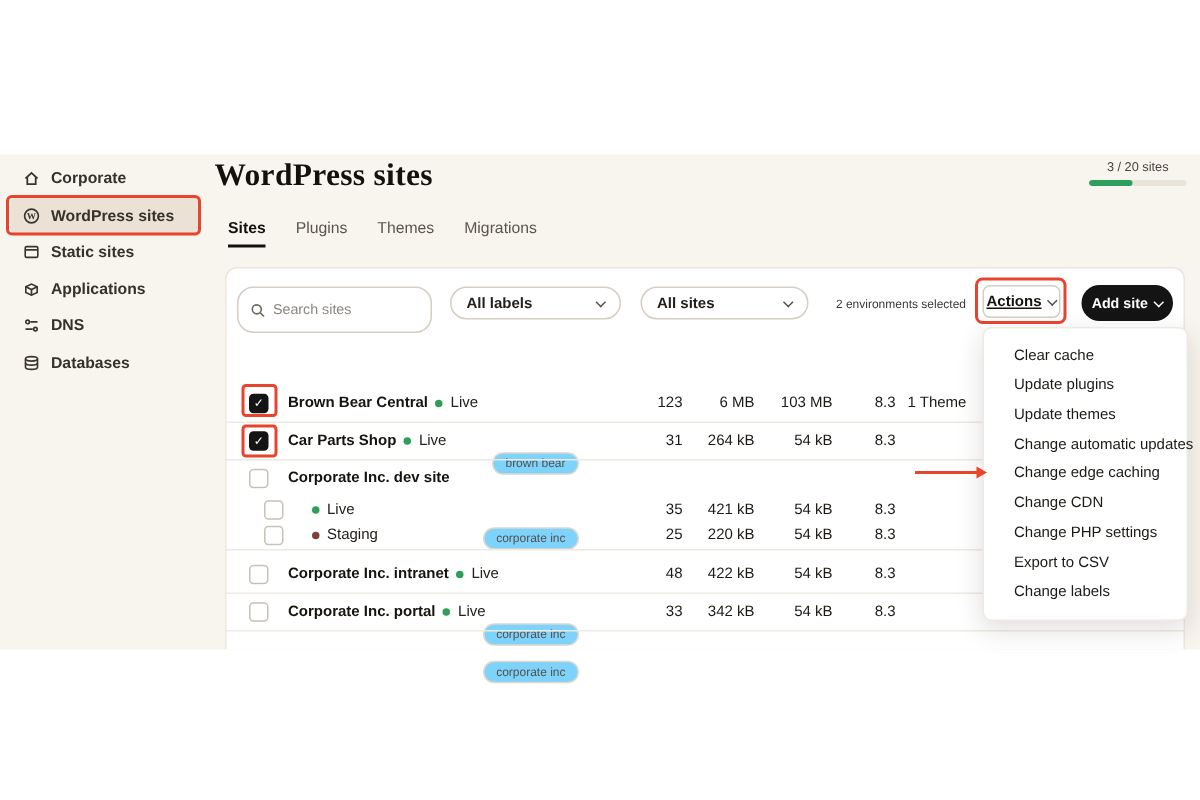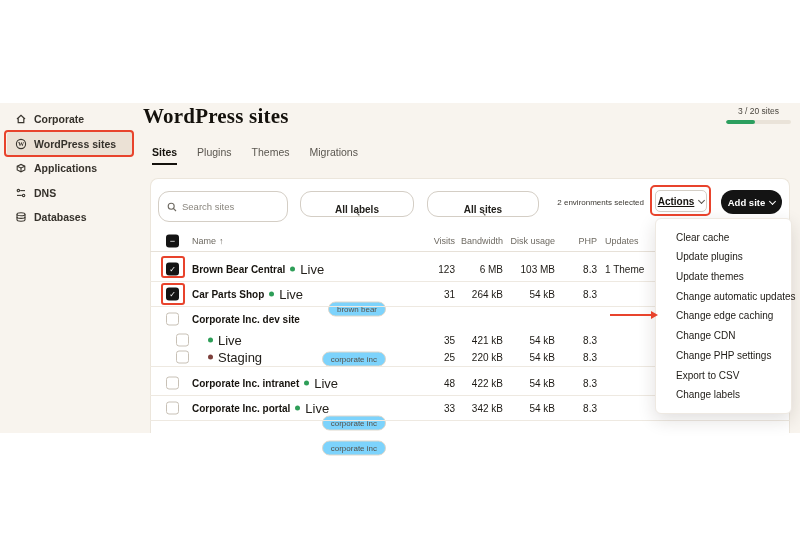--- a/index.html
+++ b/index.html
@@ -24,21 +24,21 @@
   .tab { color:#5a564f; padding-bottom:5px; cursor:pointer; }
   .tab.active { color:#14110c; font-weight:700; border-bottom:2px solid #14110c; }
 
   
   .card { position:absolute; left:150px; top:178px; width:640px; height:255px; background:#fff; border:1px solid #ece6dc; border-bottom:none; border-radius:8px 8px 0 0; }
 
   
   .search-box { position:absolute; left:158px; top:191px; width:130px; height:31px; border:1px solid #d4cec5; border-radius:11px; background:#fff; display:flex; align-items:center; padding:0 8px; gap:5px; }
   .search-box input { border:none; outline:none; background:transparent; font-size:9.5px; color:#3c3933; width:100%; font-family:"Liberation Sans", sans-serif; }
   .search-box input::placeholder { color:#8a867e; }
-  .select { position:absolute; top:191px; height:22px; border:1px solid #d4cec5; border-radius:11px; background:#fff; display:flex; align-items:center; justify-content:space-between; padding:12px 10px; font-size:10px; font-weight:600; color:#22201c; cursor:pointer;flex-direction:column; }
+  .select { position:absolute; top:191px; height:22px; border:1px solid #d4cec5; border-radius:11px; background:#fff; display:flex; align-items:center; justify-content:space-between; padding:0 10px; font-size:10px; font-weight:600; color:#22201c; cursor:pointer; }
   #select-labels { left:300px; width:114px; }
   #select-sites { left:427px; width:112px; }
   .chev { width:5px; height:5px; border-right:1.3px solid #55514a; border-bottom:1.3px solid #55514a; transform:rotate(45deg); margin-top:-2px; }
   .chev.white { border-color:#fff; }
   .selection-status { position:absolute; right:156px; top:198px; font-size:8px; color:#3c3933; white-space:nowrap; }
   .actions-btn { position:absolute; left:655px; top:190px; width:52px; height:22px; background:#fff; border:1px solid #d4cec5; border-radius:5px; display:flex; align-items:center; justify-content:center; gap:5px; font-size:10px; font-weight:700; color:#16130f; cursor:pointer;text-decoration:underline; }
   .add-site-btn { position:absolute; left:721px; top:190px; width:61px; height:24px; background:#141414; border-radius:12px; color:#fff; display:flex; align-items:center; justify-content:center; gap:5px; font-size:9.5px; font-weight:700; cursor:pointer; }
 
   
   .thead, .row { position:absolute; left:150px; width:640px; }
@@ -61,21 +61,21 @@
   .cb.checked::after { content:"\2713"; color:#fff; font-size:8px; display:block; text-align:center; line-height:13px; }
   .cb.indet { background:#141414; }
   .cb.indet::after { content:"\2212"; color:#fff; font-size:9px; display:block; text-align:center; line-height:12px; }
   .cb.unchecked { background:#fff; border:1px solid #c8c1b6; }
   .name-wrap { position:absolute; left:42px; top:50%; transform:translateY(-50%); display:flex; align-items:center; gap:5px; }
   .name-wrap.sub { left:58px; }
   .site-name { font-size:10px; font-weight:700; color:#17140f; }
   .dot { width:5px; height:5px; border-radius:50%; }
   .dot.live { background:#2e9e58; }
   .dot.staging { background:#7d403c; }
-  .env-name { font-size:13px; color:#24211c; }
+  .env-name { font-size:10px; color:#24211c; }
   .pill { position:absolute; right:404px; top:50%; transform:translateY(-50%); border:1px solid #ddd7cc; border-radius:8px; padding:2px 8px; font-size:8px; color:#55514a; background:#7dd3fc; white-space:nowrap;margin-top:40px; }
   .num { font-size:10px; color:#1d1a15; }
 
   
   .menu { position:absolute; left:655px; top:218px; width:137px; height:196px; background:#fff; border:1px solid #eee9e2; border-radius:6px; box-shadow:0 6px 18px rgba(40,30,20,.14); display:flex; flex-direction:column; justify-content:space-evenly; padding:4px 0; z-index:20; }
   .menu-item { padding-left:20px; font-size:10px; color:#1d1a15; cursor:pointer; white-space:nowrap; }
 
   
   .ann-box { position:absolute; border:2px solid #e8432c; border-radius:4px; pointer-events:none; z-index:30; }
   #ann-nav { left:4px; top:130px; width:130px; height:27px; }
@@ -106,20 +106,29 @@
         <svg width="12" height="12" viewBox="0 0 12 12">
             <circle cx="6" cy="6" r="4.6" fill="none" stroke="#3a362f" stroke-width="1.1"></circle>
             <text x="6" y="8.2" font-size="6.2" text-anchor="middle" fill="#3a362f" font-family="Liberation Serif, serif">W</text>
           </svg>
       </span>
       <span>WordPress sites</span>
     </div>
     <div class="nav-item">
       <span class="nav-icon">
         <svg width="12" height="12" viewBox="0 0 12 12" fill="none" stroke="#3a362f" stroke-width="1.1">
+            <rect x="1.8" y="2.4" width="8.4" height="7.2" rx="1"></rect>
+            <line x1="1.8" y1="4.6" x2="10.2" y2="4.6"></line>
+          </svg>
+      </span>
+      <span>Static sites</span>
+    </div>
+    <div class="nav-item">
+      <span class="nav-icon">
+        <svg width="12" height="12" viewBox="0 0 12 12" fill="none" stroke="#3a362f" stroke-width="1.1">
             <path d="M2.2 4.2 L6 2.4 L9.8 4.2 L9.8 8 L6 9.8 L2.2 8 Z"></path>
             <path d="M2.2 4.2 L6 6 L9.8 4.2"></path>
             <path d="M6 6 V9.8"></path>
           </svg>
       </span>
       <span>Applications</span>
     </div>
     <div class="nav-item">
       <span class="nav-icon">
         <svg width="12" height="12" viewBox="0 0 12 12" fill="none" stroke="#3a362f" stroke-width="1.1">
@@ -179,29 +188,20 @@
   <div class="selection-status">2 environments selected</div>
   <div class="actions-btn">
     <span>Actions</span>
     <span class="chev"></span>
   </div>
   <div class="add-site-btn">
     <span>Add site</span>
     <span class="chev white"></span>
   </div>
 
-  <div class="thead">
-    <span class="cb indet cell c-cb" style="left:16px"></span>
-    <span class="cell c-name"><span>Name</span><span class="sort">↑</span></span>
-    <span class="cell c-visits">Visits</span>
-    <span class="cell c-bw">Bandwidth</span>
-    <span class="cell c-disk">Disk usage</span>
-    <span class="cell c-php">PHP</span>
-    <span class="cell c-updates">Updates</span>
-  </div>
 
   <div class="row" id="row-0">
     <span class="cb checked"></span>
     <span class="name-wrap">
       <span class="site-name">Brown Bear Central</span>
       <span class="dot live"></span>
       <span class="env-name">Live</span>
     </span>
     <span class="pill">brown bear</span>
     <span class="cell c-visits num">123</span>

